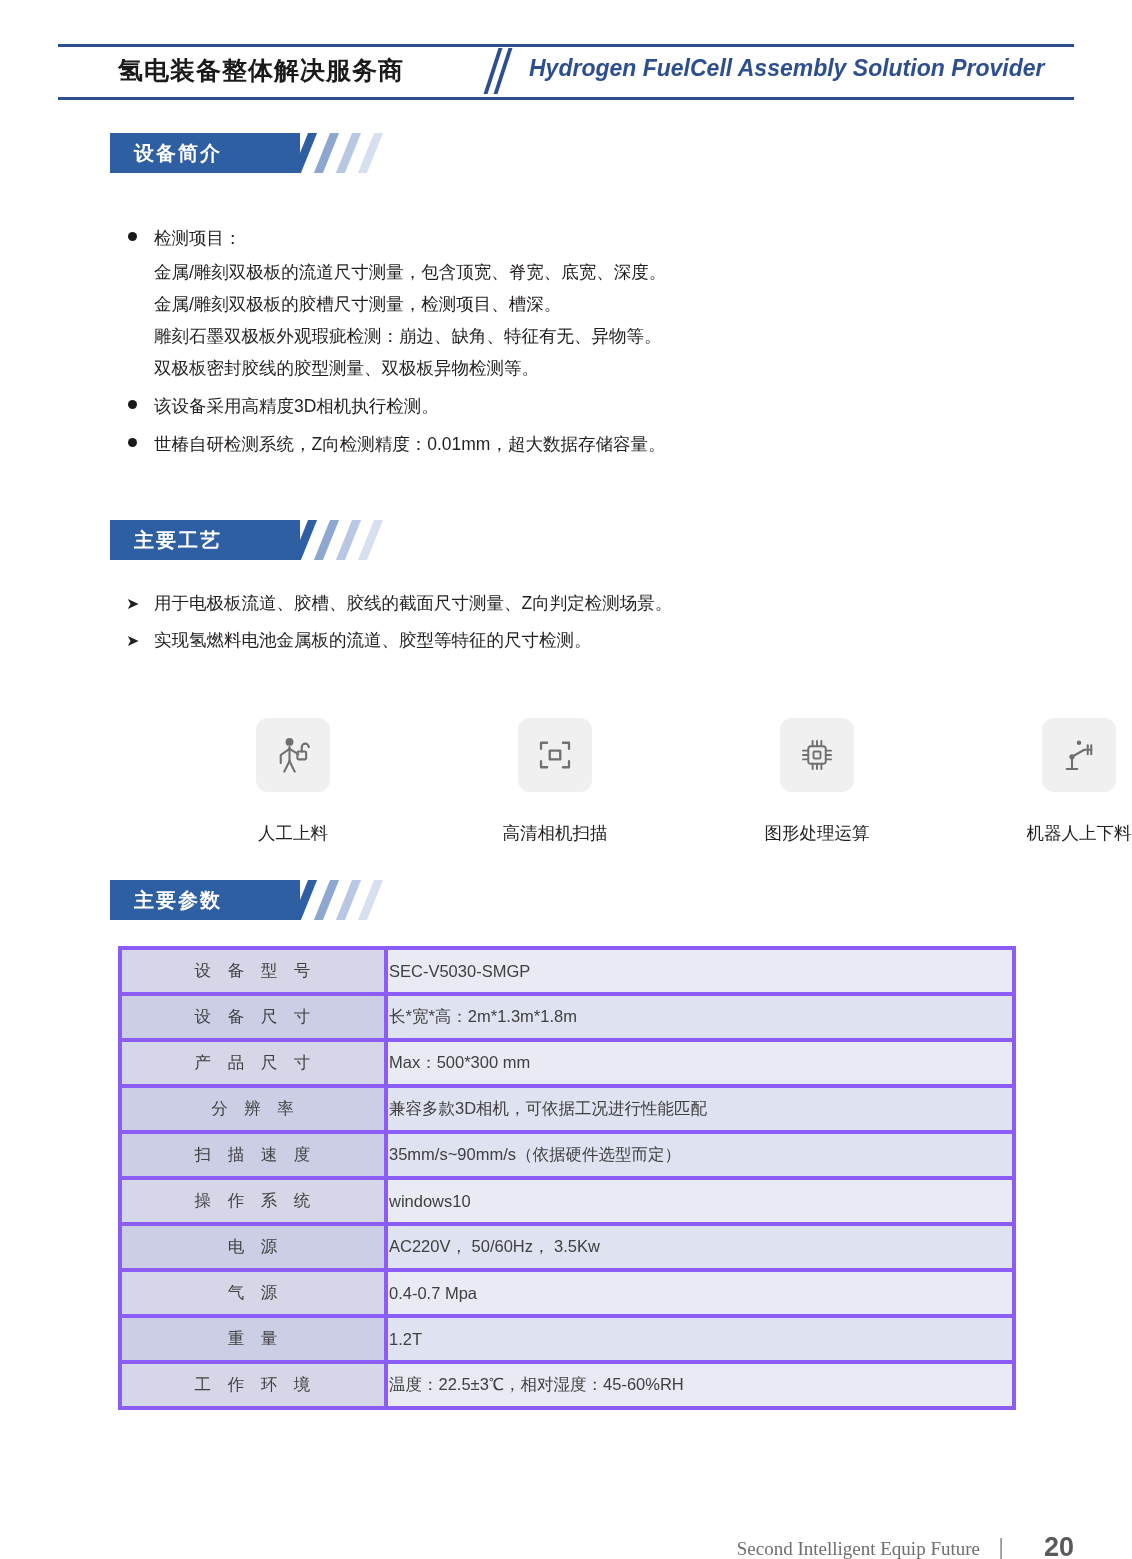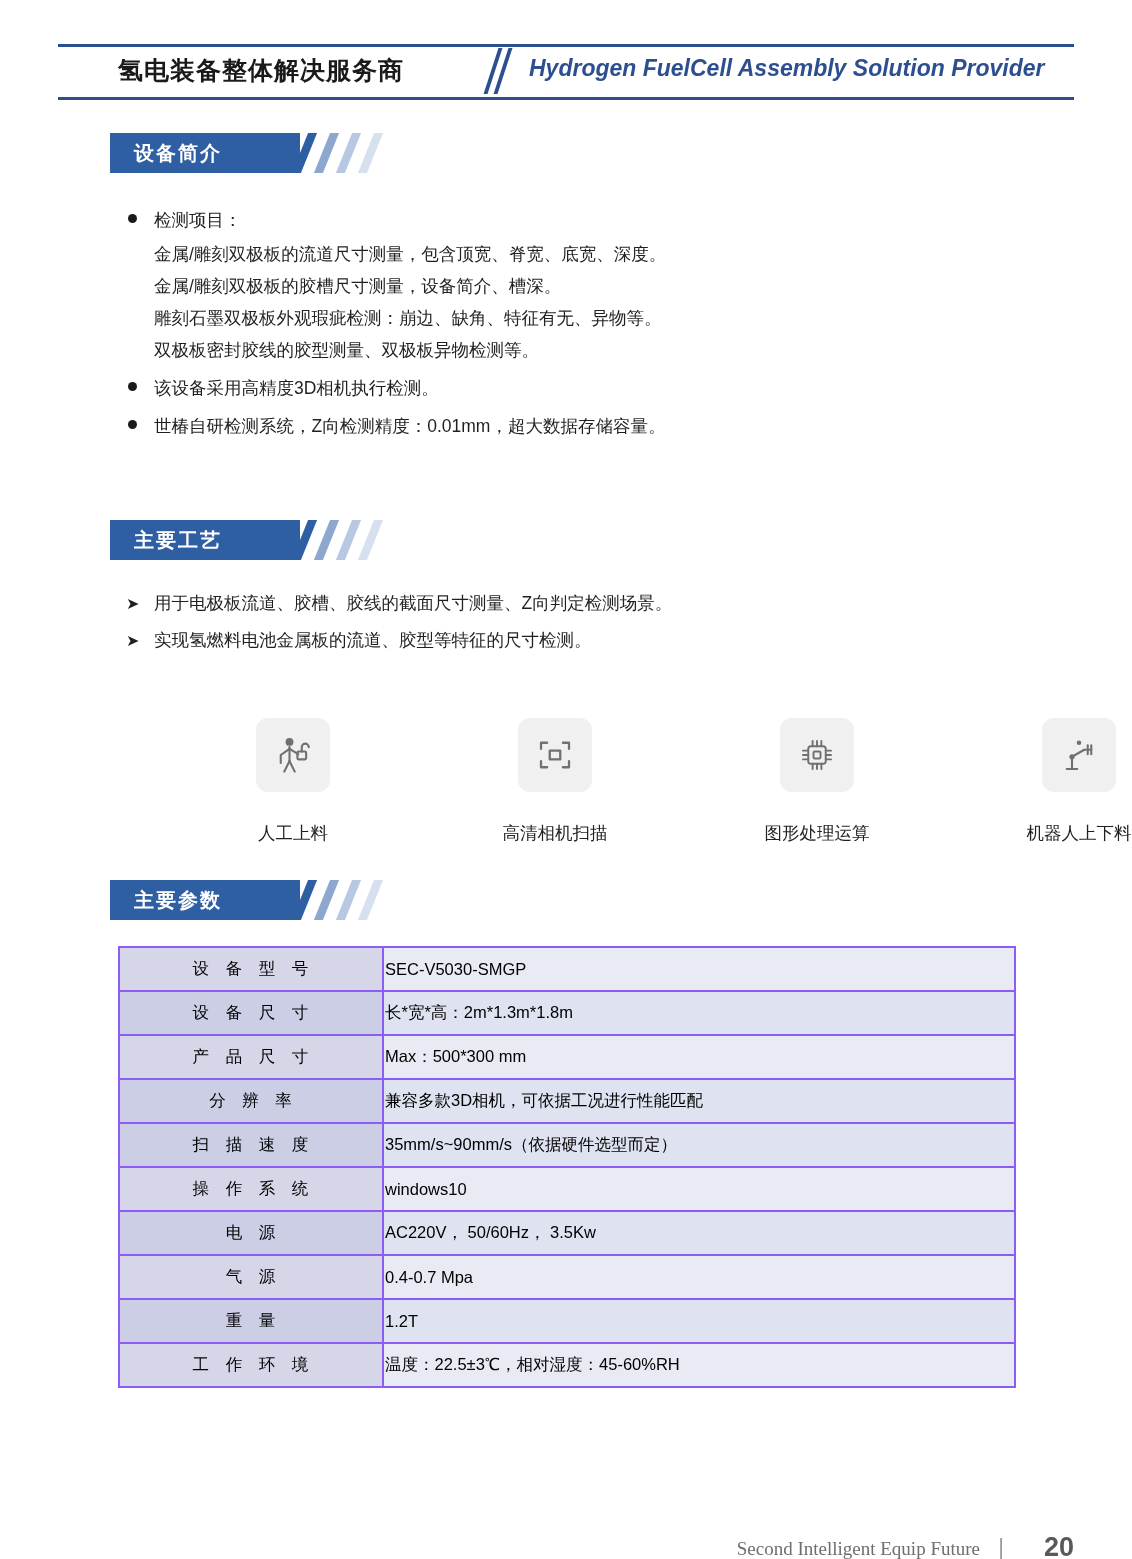--- a/index.html
+++ b/index.html
@@ -117,21 +117,21 @@
     width: 9px;
     height: 48px;
     transform: skewX(-22deg);
     display: block;
   }
 
   
   .intro-block {
     position: absolute;
     left: 118px;
-    top: 204px;
+    top: 222px;
     width: 900px;
   }
   .bullet-row {
     position: relative;
     padding-left: 36px;
     margin-bottom: 2px;
   }
   .bullet-dot {
     position: absolute;
     left: 10px;
@@ -212,22 +212,22 @@
   .param-table {
     position: absolute;
     left: 118px;
     top: 946px;
     width: 898px;
     border-collapse: collapse;
     font-size: 16.5px;
   }
   .param-table td {
     height: 40px;
-    border: 2px solid #8b5cf6;
-    color: #000000;
+    border: 4px solid #8b5cf6;
+    color: #404040;
   }
   .param-table td.k {
     width: 255px;
     background: #d5d7e8;
     text-align: center;
     letter-spacing: 6px;
     padding-left: 6px;
   }
   .param-table td.v {
     background: #e8eaf4;
@@ -293,21 +293,21 @@
   </div>
   <div class="bar-text">设备简介</div>
 </div>
 
 <div class="intro-block">
   <div class="bullet-row">
     <span class="bullet-dot"></span>
     <div class="bullet-text">检测项目：</div>
   </div>
   <div class="sub-line">金属/雕刻双极板的流道尺寸测量，包含顶宽、脊宽、底宽、深度。</div>
-  <div class="sub-line">金属/雕刻双极板的胶槽尺寸测量，设备简介、槽深。</div>
+  <div class="sub-line">金属/雕刻双极板的胶槽尺寸测量，检测项目、槽深。</div>
   <div class="sub-line">雕刻石墨双极板外观瑕疵检测：崩边、缺角、特征有无、异物等。</div>
   <div class="sub-line">双极板密封胶线的胶型测量、双极板异物检测等。</div>
 
   <div class="bullet-row" style="margin-top:6px;">
     <span class="bullet-dot"></span>
     <div class="bullet-text">该设备采用高精度3D相机执行检测。</div>
   </div>
   <div class="bullet-row" style="margin-top:6px;">
     <span class="bullet-dot"></span>
     <div class="bullet-text">世椿自研检测系统，Z向检测精度：0.01mm，超大数据存储容量。</div>

